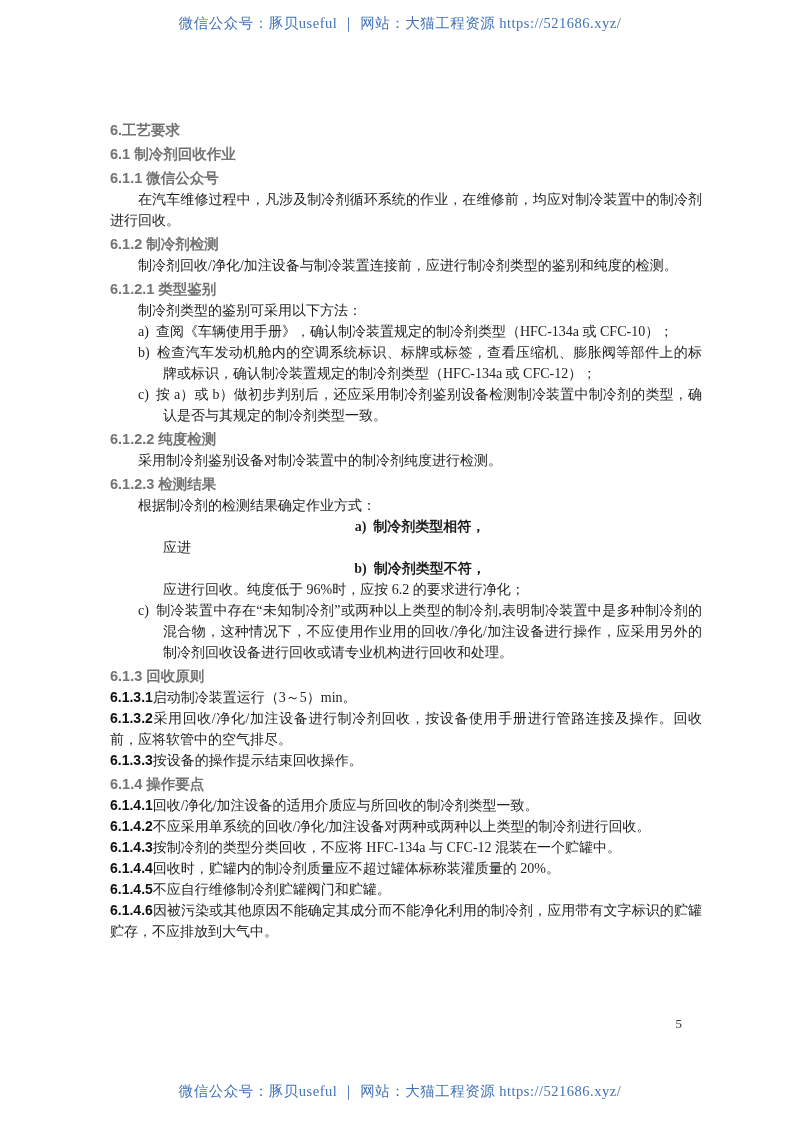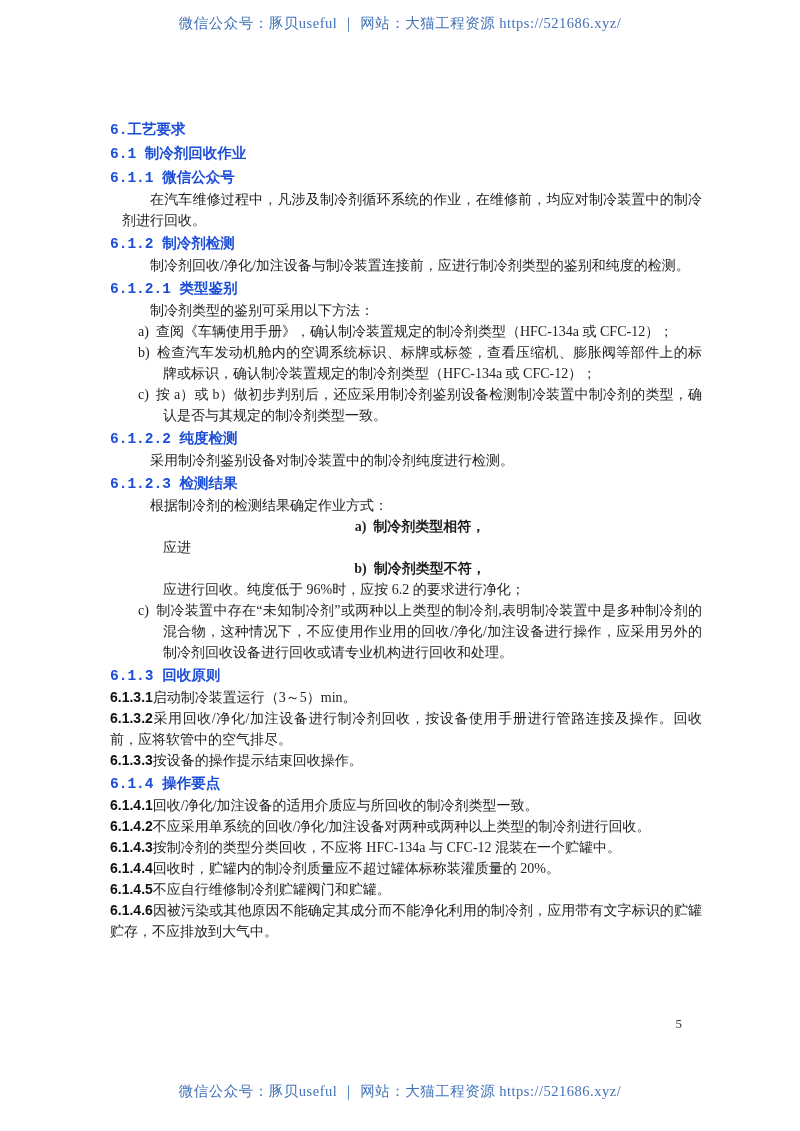--- a/index.html
+++ b/index.html
@@ -25,28 +25,28 @@
   .content {
     position:absolute;
     left:110px; top:117px;
     width:592px;
     font-size:14px;
     line-height:21px;
     text-align:justify;
     color:#1e1e1e;
   }
   .h {
-    font-family:Liberation Mono, monospace;
+    font-family:Liberation Sans, sans-serif;
     font-weight:700;
     font-size:14.5px;
-    color:#1d4ed8;
+    color:#737373;
     margin-top:3px;
     text-align:left;
   }
-  .p-ind { text-indent:2em;margin-left:12px; }
+  .p-ind { text-indent:2em; }
   .li { padding-left:53px; text-indent:-25px; }
   .lbl { margin-right:7px; }
   .split { display:flex; justify-content:center; padding-left:28px; text-align:left;font-weight:bold; }
   .cont { padding-left:53px; }
   .num-b {
     font-family:"Liberation Sans","DejaVu Sans",sans-serif;
     font-weight:700;
     margin-right:0;
     color:#111111;
   }
@@ -65,21 +65,21 @@
 
   <main class="content" id="doc-body">
       <div class="h">6.工艺要求</div>
       <div class="h">6.1 制冷剂回收作业</div>
       <div class="h">6.1.1 微信公众号</div>
       <div class="p p-ind">在汽车维修过程中，凡涉及制冷剂循环系统的作业，在维修前，均应对制冷装置中的制冷剂进行回收。</div>
       <div class="h">6.1.2 制冷剂检测</div>
       <div class="p p-ind">制冷剂回收/净化/加注设备与制冷装置连接前，应进行制冷剂类型的鉴别和纯度的检测。</div>
       <div class="h">6.1.2.1 类型鉴别</div>
       <div class="p p-ind">制冷剂类型的鉴别可采用以下方法：</div>
-      <div class="li"><span class="lbl">a)</span><span>查阅《车辆使用手册》，确认制冷装置规定的制冷剂类型（HFC-134a 或 CFC-12）；</span></div>
+      <div class="li"><span class="lbl">a)</span><span>查阅《车辆使用手册》，确认制冷装置规定的制冷剂类型（HFC-134a 或 CFC-10）；</span></div>
       <div class="li"><span class="lbl">b)</span><span>检查汽车发动机舱内的空调系统标识、标牌或标签，查看压缩机、膨胀阀等部件上的标牌或标识，确认制冷装置规定的制冷剂类型（HFC-134a 或 CFC-12）；</span></div>
       <div class="li"><span class="lbl">c)</span><span>按 a）或 b）做初步判别后，还应采用制冷剂鉴别设备检测制冷装置中制冷剂的类型，确认是否与其规定的制冷剂类型一致。</span></div>
       <div class="h">6.1.2.2 纯度检测</div>
       <div class="p p-ind">采用制冷剂鉴别设备对制冷装置中的制冷剂纯度进行检测。</div>
       <div class="h">6.1.2.3 检测结果</div>
       <div class="p p-ind">根据制冷剂的检测结果确定作业方式：</div>
       <div class="split">
         <span><span class="lbl">a)</span><span>制冷</span></span>
         <span>剂类型相符，</span>
       </div>

